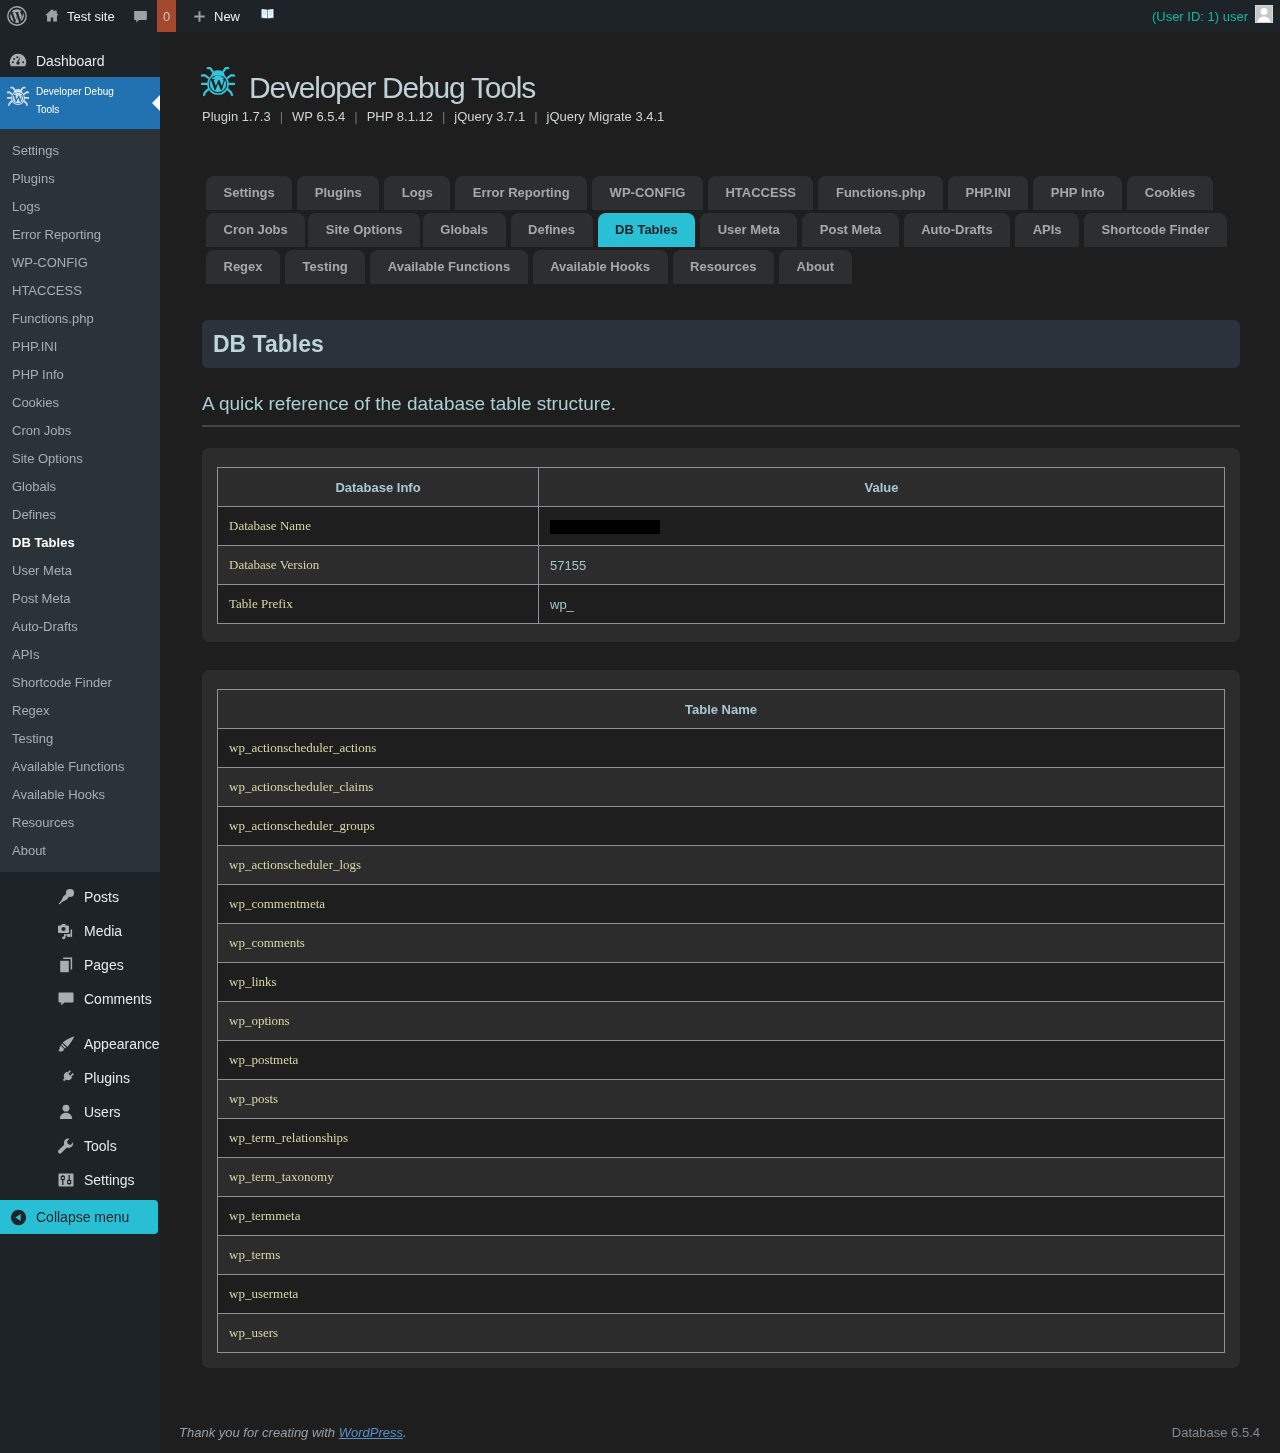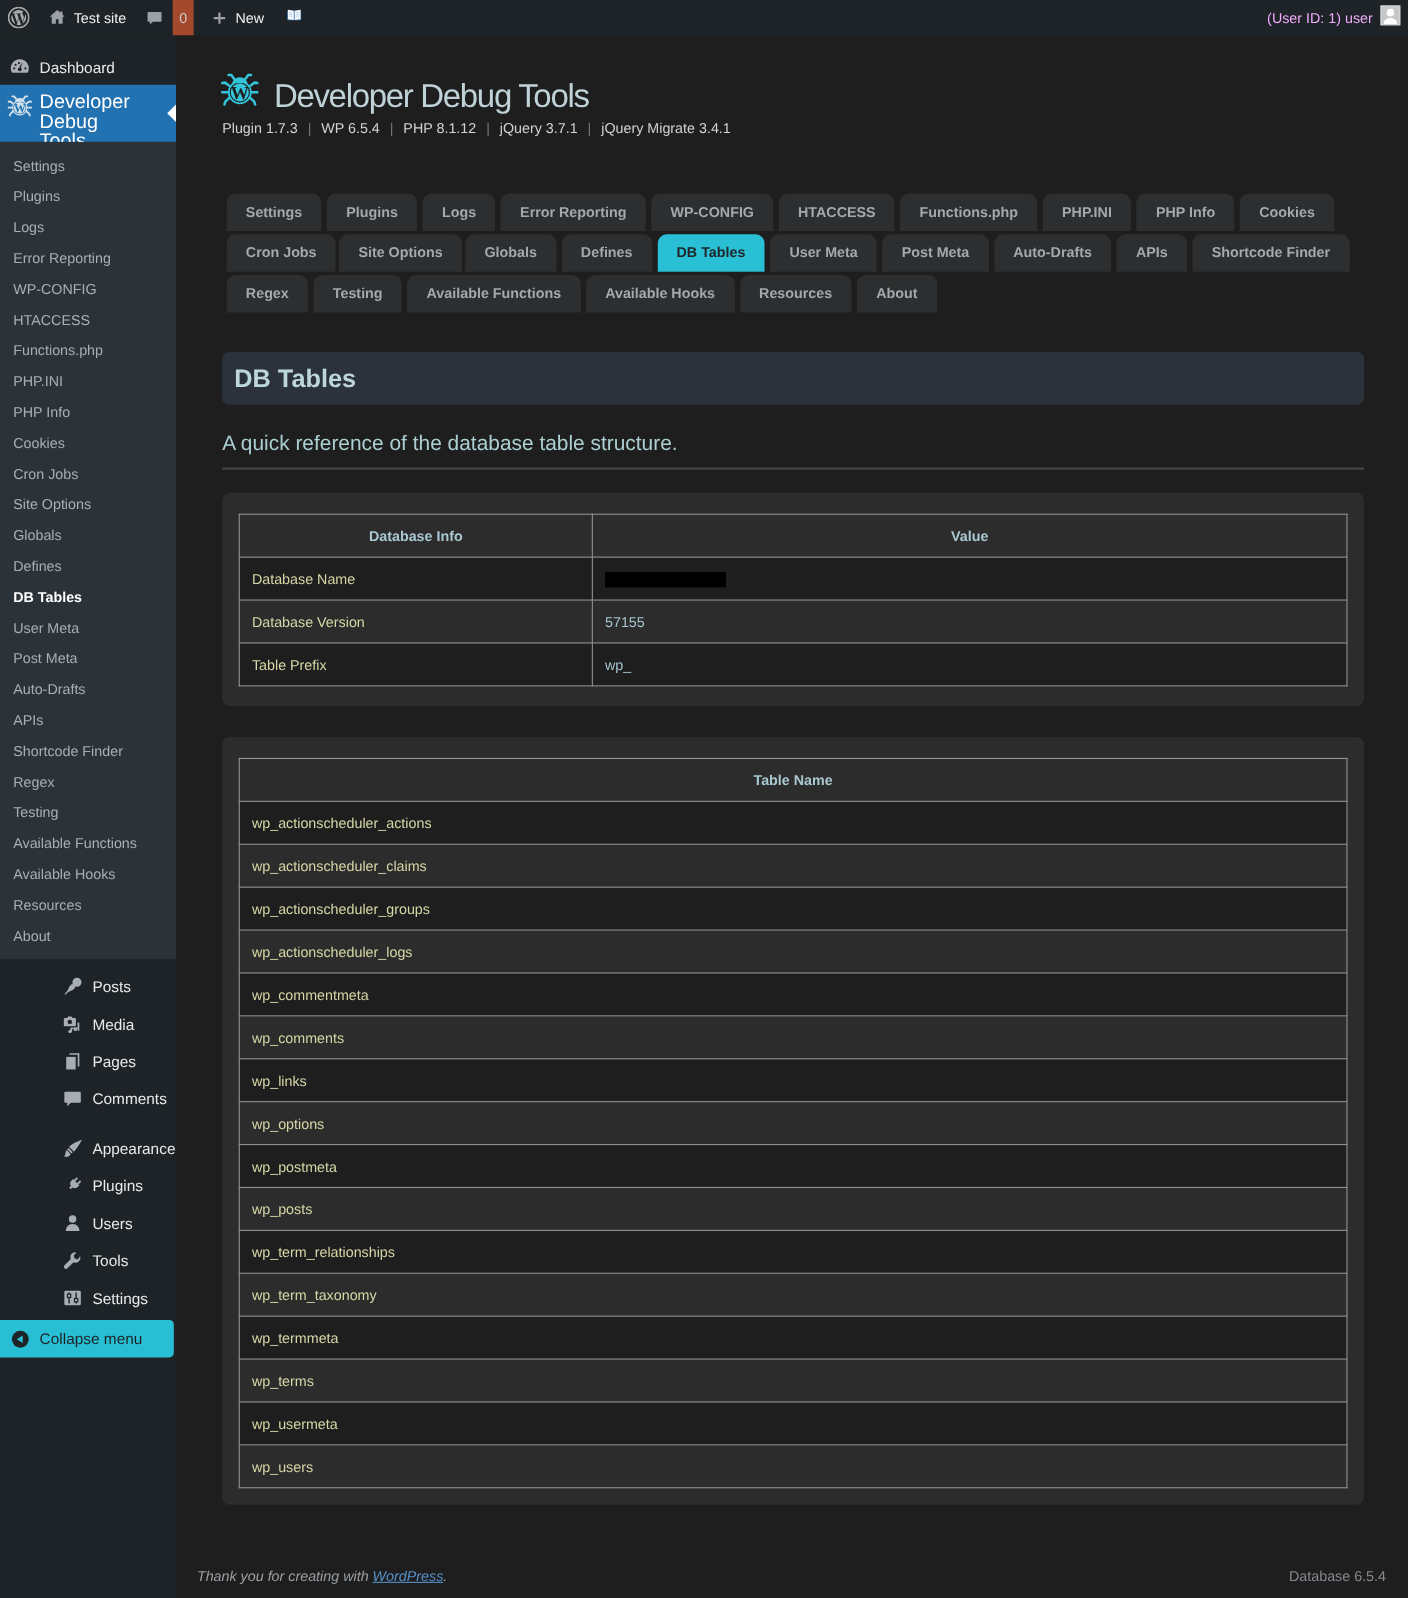--- a/index.html
+++ b/index.html
@@ -7,29 +7,29 @@
 html,body { margin:0; padding:0; }
 body {
   width:1280px; height:1453px; position:relative; overflow:hidden;
   background:#1e1e1e; font-family:"Liberation Sans",sans-serif; font-size:13px;
 }
 
 #adminbar { position:absolute; left:0; top:0; width:1280px; height:32px; background:#1d2327; color:#c3c4c7; z-index:50; }
 #adminbar .item { position:absolute; top:0; height:32px; display:flex; align-items:center; }
 #adminbar .txt { color:#f0f0f1; font-size:13px; }
 #ab-count { position:absolute; left:157px; top:0; width:19px; height:32px; background:#a5492d; color:#c9c9c9; display:flex; align-items:center; justify-content:center; font-size:13px; }
-#ab-user { position:absolute; right:32px; top:0; height:32px; display:flex; align-items:center; color:#f0abfc; font-size:13px;text-align:center; }
+#ab-user { position:absolute; right:32px; top:0; height:32px; display:flex; align-items:center; color:#14b8a6; font-size:13px;text-align:center; }
 #ab-avatar { position:absolute; right:7px; top:5px; width:18px; height:18px; background:#c6c7c8; border:1px solid #d5d6d7; overflow:hidden; }
 
 #sidebar { position:absolute; left:0; top:32px; width:160px; height:1421px; background:#1d2327; color:#b9bec3; }
 .mitem { position:relative; height:34px; display:flex; align-items:center; font-size:14px; color:#e7eaec; }
 .mitem .mico { width:36px; display:flex; justify-content:center; align-items:center; flex:none; }
 #dd-active { position:absolute; left:0; top:45px; width:160px; height:52px; background:#2271b1; color:#fff; display:flex; }
 #dd-active .mico { width:36px; display:flex; justify-content:center; align-items:flex-start; padding-top:8px; flex:none; }
-#dd-active .lbl { font-size:18px; line-height:18px; padding-top:6px; }
+#dd-active .lbl { font-size:10px; line-height:18px; padding-top:6px; }
 #dd-arrow { position:absolute; right:0; top:18px; width:0; height:0; border-top:8px solid transparent; border-bottom:8px solid transparent; border-right:8px solid #ffffff; }
 #submenu { position:absolute; left:0; top:97px; width:160px; background:#2c3338; padding:8px 0 7px; }
 #submenu a { display:block; font-size:13px; line-height:18px; padding:5px 12px; color:#a9aeb2; text-decoration:none; }
 #submenu a.cur { color:#ffffff; font-weight:bold; }
 #mainmenu { position:absolute; left:0; top:848px; width:160px;padding-left:48px; }
 .msep { height:11px; }
 #collapse { position:absolute; left:0; top:1168px; width:158px; height:34px; background:#28bfd5; border-radius:0 4px 4px 0; display:flex; align-items:center; color:#1d2327; font-size:14px; }
 #collapse .mico { width:36px; display:flex; justify-content:center; align-items:center; }
 
 #content { position:absolute; left:160px; top:32px; width:1120px; height:1421px; }
@@ -45,21 +45,21 @@
 #h2box { position:absolute; left:42px; top:288px; width:1038px; height:48px; background:#2b323b; border-radius:6px; color:#bdd6da; font-size:23px; font-weight:bold; line-height:48px; padding-left:11px; }
 #subtitle { position:absolute; left:42px; top:361px; font-size:19px; color:#accfd2; }
 #hrline { position:absolute; left:42px; top:393px; width:1038px; height:0; border-top:2px solid #454545; }
 
 .panel { position:absolute; left:42px; width:1038px; background:#2c2c2c; border-radius:7px; }
 #panel1 { top:416px; height:194px; }
 #panel2 { top:638px; height:698px; }
 table.dbt { border-collapse:collapse; position:absolute; left:15px; top:19px; width:1008px; }
 table.dbt th, table.dbt td { border:1px solid #8c9296; font-size:13px; height:39px; padding:0 0 0 11px; }
 table.dbt th { background:#2c2c2c; color:#a9c8d2; font-weight:bold; text-align:center; padding:0; }
-table.dbt td.lab { color:#d6d7a6; }
+table.dbt td.lab { color:#d6d7a6;font-family:Liberation Serif, serif; }
 table.dbt td.val { color:#a5c6ce; }
 table.dbt tr.odd td { background:#1e1e1e; }
 table.dbt tr.even td { background:#2c2c2c; }
 #redact { display:inline-block; width:110px; height:14px; background:#000; vertical-align:middle; }
 
 #footleft { position:absolute; left:19px; top:1393px; font-style:italic; color:#9aa0a5; font-size:13px; }
 #footleft a { color:#5791c9; text-decoration:underline; }
 #footright { position:absolute; right:20px; top:1393px; color:#848a90; font-size:13px; }
 </style>
 </head>

